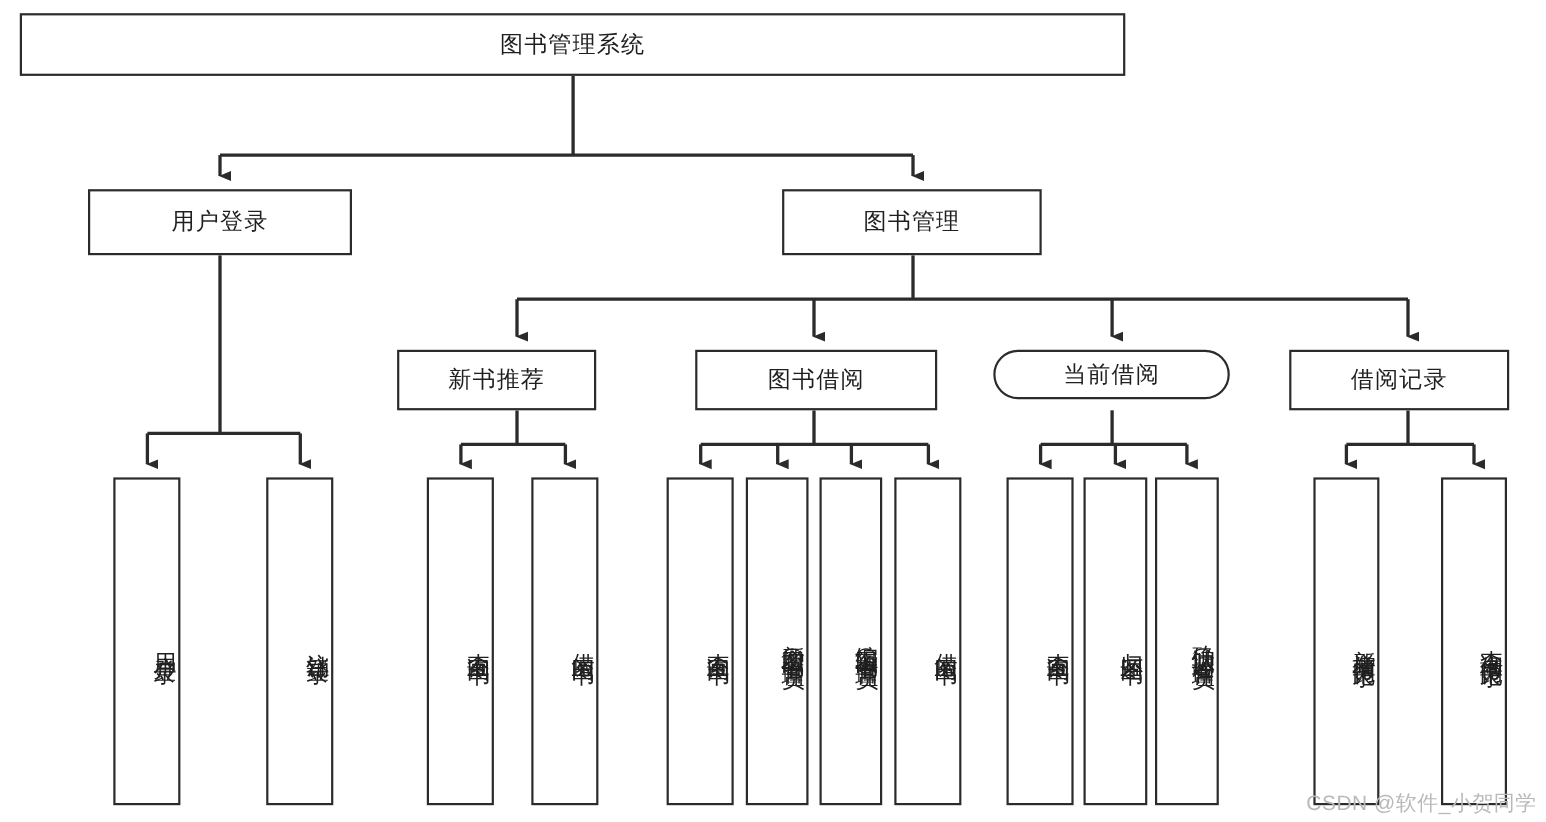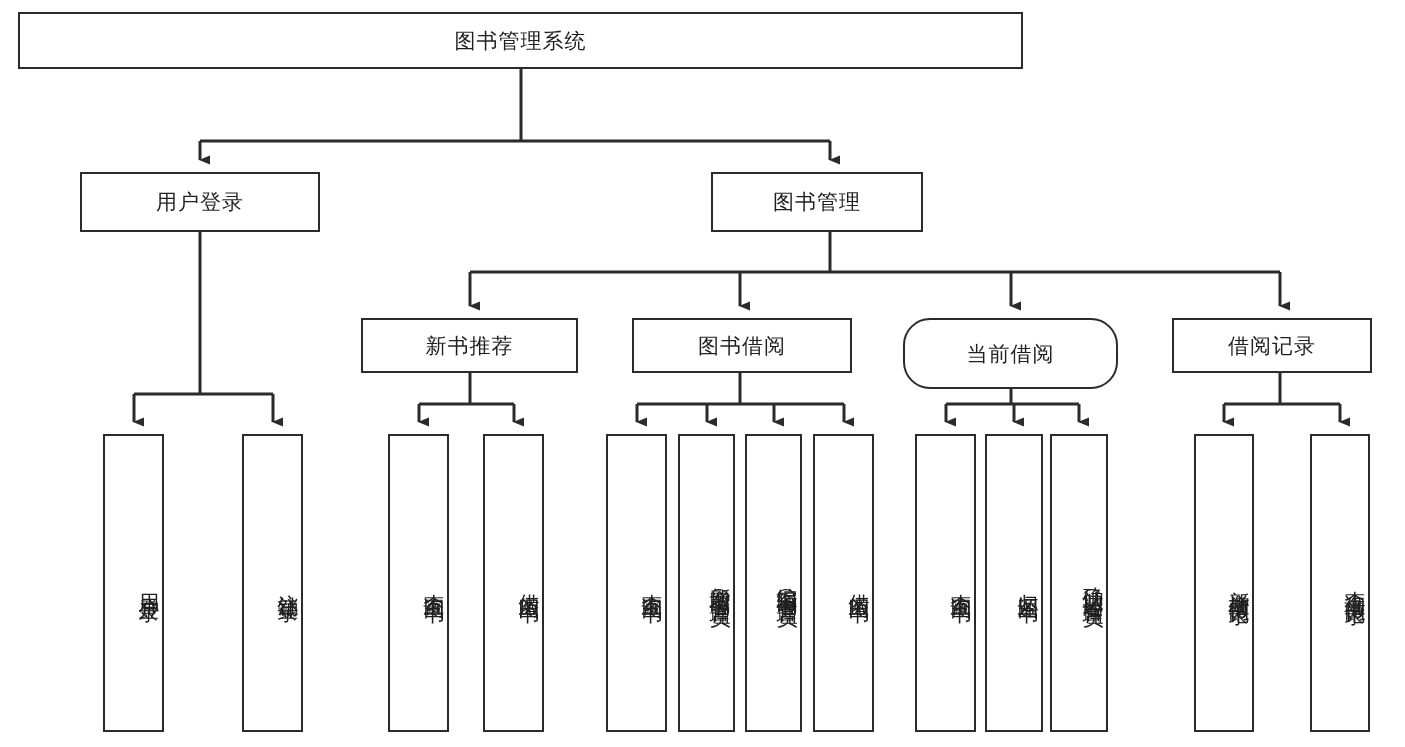--- a/index.html
+++ b/index.html
@@ -119,30 +119,30 @@
       </g>
   </svg>
 
   <div id="node-layer">
       <div class="node horiz" style="left: 18px; top: 12px; width: 1005px; height: 57px;">
         <span class="node-label">图书管理系统</span>
       </div>
       <div class="node horiz" style="left: 80px; top: 172px; width: 240px; height: 60px;">
         <span class="node-label">用户登录</span>
       </div>
-      <div class="node horiz" style="left: 711px; top: 172px; width: 212px; height: 60px;">
+      <div class="node horiz" style="left: 711px; top: 172px; width: 236px; height: 60px;">
         <span class="node-label">图书管理</span>
       </div>
-      <div class="node horiz" style="left: 361px; top: 318px; width: 217px; height: 55px;">
+      <div class="node horiz" style="left: 361px; top: 318px; width: 181px; height: 55px;">
         <span class="node-label">新书推荐</span>
       </div>
       <div class="node horiz" style="left: 632px; top: 318px; width: 220px; height: 55px;">
         <span class="node-label">图书借阅</span>
       </div>
-      <div class="node horiz" style="left: 903px; top: 318px; width: 215px; height: 71px; border-radius: 27px;">
+      <div class="node horiz" style="left: 903px; top: 318px; width: 215px; height: 45px; border-radius: 27px;">
         <span class="node-label">当前借阅</span>
       </div>
       <div class="node horiz" style="left: 1172px; top: 318px; width: 200px; height: 55px;">
         <span class="node-label">借阅记录</span>
       </div>
       <div class="node vert" style="left: 103px; top: 434px; width: 61px; height: 298px;">
         <span class="node-label">用户登录</span>
       </div>
       <div class="node vert" style="left: 242px; top: 434px; width: 61px; height: 298px;">
         <span class="node-label">注销登录</span>
@@ -175,13 +175,14 @@
         <span class="node-label">确认归还（管理员）</span>
       </div>
       <div class="node vert" style="left: 1194px; top: 434px; width: 60px; height: 298px;">
         <span class="node-label">新增借阅记录</span>
       </div>
       <div class="node vert" style="left: 1310px; top: 434px; width: 60px; height: 298px;">
         <span class="node-label">查询借阅记录</span>
       </div>
     </div>
 
+  <div id="watermark">CSDN @软件_小贺同学</div>
 </div>
 
 </body></html>

